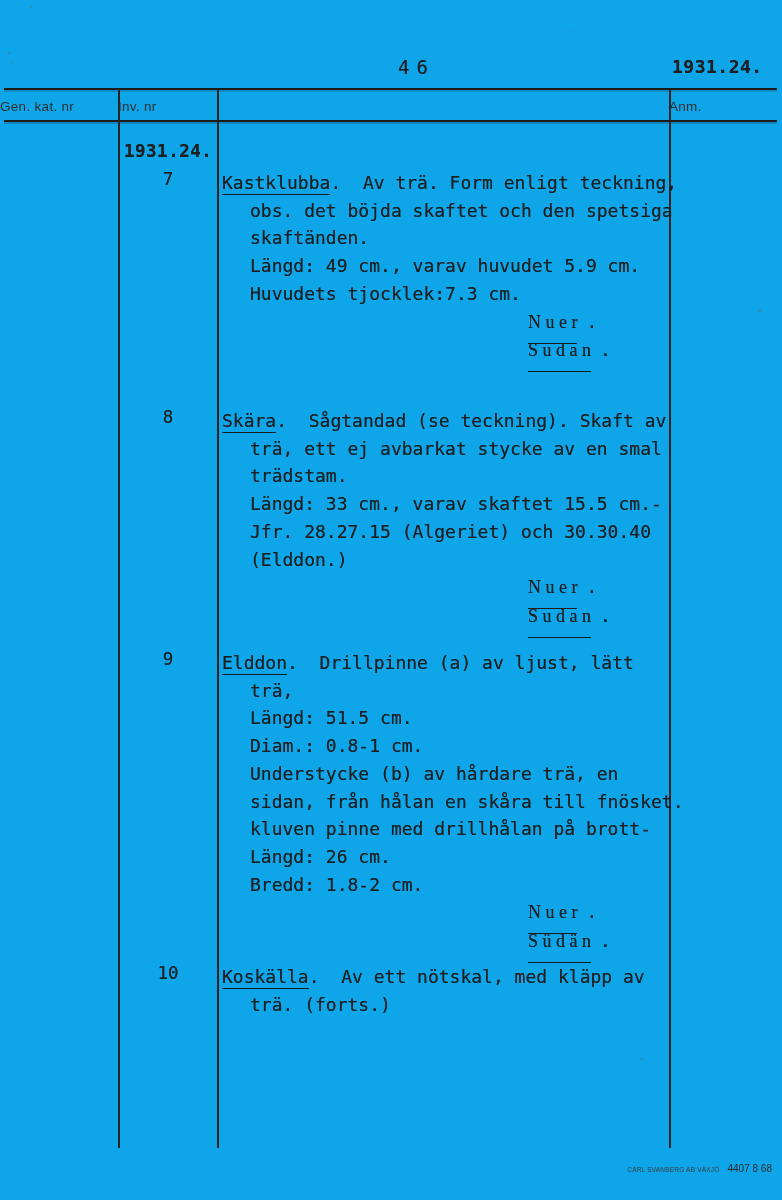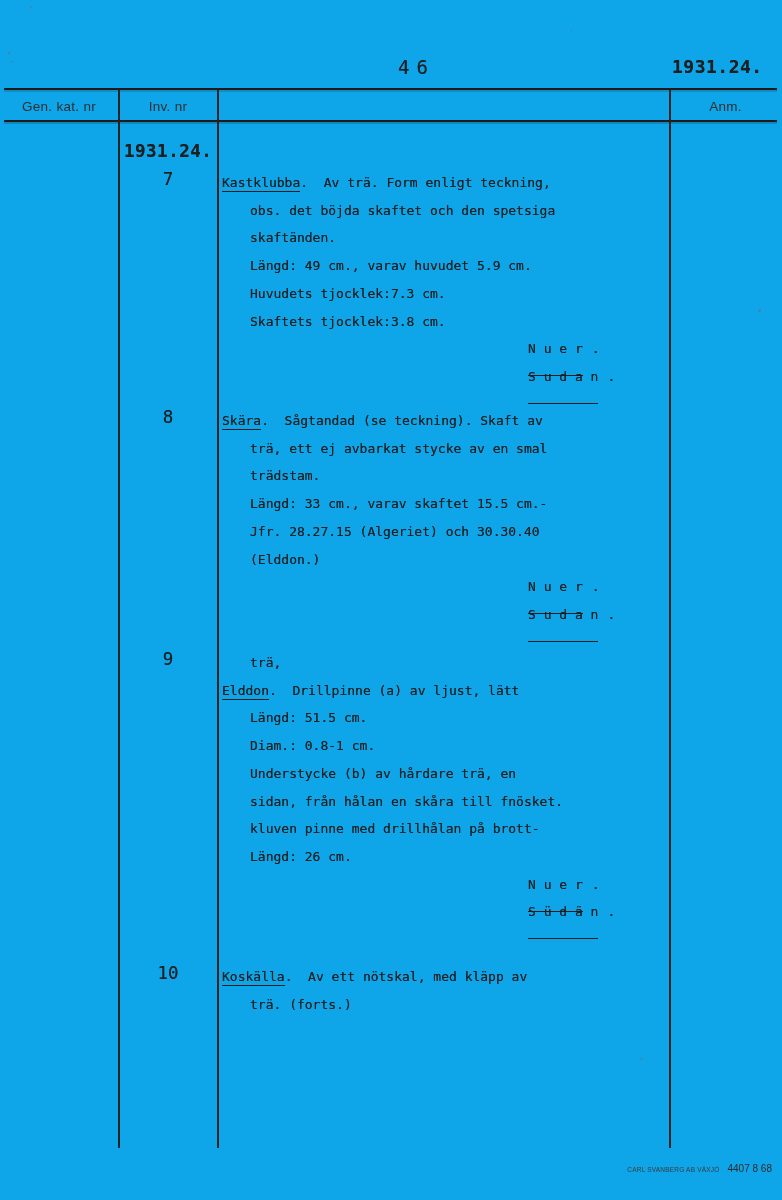--- a/index.html
+++ b/index.html
@@ -17,33 +17,33 @@
 
   
   .hline{position:absolute;left:4px;width:773px;height:2px;background:#1c1c1c;box-shadow:0 2px 0 rgba(30,30,30,.18);}
   .hline-top{top:88px;}
   .hline-mid{top:120px;box-shadow:0 2px 0 rgba(30,30,30,.22);}
   .vline{position:absolute;top:89px;height:1059px;width:2px;background:#222;}
   .v1{left:118px;} .v2{left:217px;} .v3{left:669px;}
 
   .colhead{
     position:absolute;top:99px;font-family:"Liberation Sans", sans-serif;
-    font-size:13.5px;color:#2e2e2e;text-align:center;letter-spacing:.3px;
+    font-size:13.5px;color:#2e2e2e;letter-spacing:.3px;
   }
   .ch1{left:0;width:118px;} .ch2{left:118px;width:100px;} .ch3{left:669px;width:113px;}
 
   
   .group-label{position:absolute;left:124px;top:141px;font-size:17.5px;font-weight:700;letter-spacing:.5px;}
   .inv{position:absolute;left:118px;width:100px;text-align:center;font-size:17.5px;}
-  .entry{position:absolute;left:222px;width:448px;font-size:13px;line-height:27.7px;}
+  .entry{position:absolute;left:222px;width:448px;font-size:18px;line-height:27.7px;}
   .line{white-space:pre;}
   .cont{padding-left:28px;}
   .title{border-bottom:1.6px solid #1d1d1d;padding-bottom:1px;}
   .prov{padding-left:306px;}
-  .pword{border-bottom:1.6px solid #1d1d1d;padding-bottom:19px;}
+  .pword{border-bottom:1.6px solid #1d1d1d;padding-bottom:11px;font-family:Liberation Serif, serif;}
   .pdot{margin-left:9px;}
 
   
   .footer{position:absolute;left:596px;top:1163px;width:176px;display:flex;align-items:baseline;justify-content:flex-end;gap:8px;color:#3a3a3a;}
   .imprint{font-family:"Liberation Sans", sans-serif;font-size:6.5px;letter-spacing:.2px;}
   .code{font-family:"Liberation Sans", sans-serif;font-size:10px;color:#2b2b2b;}
 
   
   .speck{position:absolute;background:#6f6f6f;border-radius:50%;}
 </style>
@@ -71,45 +71,45 @@
   <div class="inv tw" style="top:407px">8</div>
   <div class="inv tw" style="top:649px">9</div>
   <div class="inv tw" style="top:963px">10</div>
 
   <div class="entry tw" style="top:169px">
     <div class="line"><span class="title">Kastklubba</span><span>.</span><span>  Av trä. Form enligt teckning,</span></div>
     <div class="line cont">obs. det böjda skaftet och den spetsiga</div>
     <div class="line cont">skaftänden.</div>
     <div class="line cont">Längd: 49 cm., varav huvudet 5.9 cm.</div>
     <div class="line cont">Huvudets tjocklek:7.3 cm.</div>
-    <div class="line cont">Skaftets tjocklek:3.8 cm.</div>
     <div class="line prov"><span class="pword">N u e r</span><span class="pdot">.</span></div>
     <div class="line prov"><span class="pword">S u d a n</span><span class="pdot">.</span></div>
   </div>
 
   <div class="entry tw" style="top:407px">
     <div class="line"><span class="title">Skära</span><span>.</span><span>  Sågtandad (se teckning). Skaft av</span></div>
     <div class="line cont">trä, ett ej avbarkat stycke av en smal</div>
     <div class="line cont">trädstam.</div>
     <div class="line cont">Längd: 33 cm., varav skaftet 15.5 cm.-</div>
     <div class="line cont">Jfr. 28.27.15 (Algeriet) och 30.30.40</div>
     <div class="line cont">(Elddon.)</div>
     <div class="line prov"><span class="pword">N u e r</span><span class="pdot">.</span></div>
     <div class="line prov"><span class="pword">S u d a n</span><span class="pdot">.</span></div>
   </div>
 
   <div class="entry tw" style="top:649px">
+    <div class="line"><span class="title">Elddon</span><span>.</span><span>  Drillpinne (a) av ljust, lätt</span></div>
     <div class="line cont">trä,</div>
-    <div class="line"><span class="title">Elddon</span><span>.</span><span>  Drillpinne (a) av ljust, lätt</span></div>
     <div class="line cont">Längd: 51.5 cm.</div>
     <div class="line cont">Diam.: 0.8-1 cm.</div>
     <div class="line cont">Understycke (b) av hårdare trä, en</div>
     <div class="line cont">sidan, från hålan en skåra till fnösket.</div>
     <div class="line cont">kluven pinne med drillhålan på brott-</div>
     <div class="line cont">Längd: 26 cm.</div>
+    <div class="line cont">Bredd: 1.8-2 cm.</div>
     <div class="line prov"><span class="pword">N u e r</span><span class="pdot">.</span></div>
     <div class="line prov"><span class="pword">S ü d ä n</span><span class="pdot">.</span></div>
   </div>
 
   <div class="entry tw" style="top:963px">
     <div class="line"><span class="title">Koskälla</span><span>.</span><span>  Av ett nötskal, med kläpp av</span></div>
     <div class="line cont">trä. (forts.)</div>
   </div>
 
   <div class="footer">

